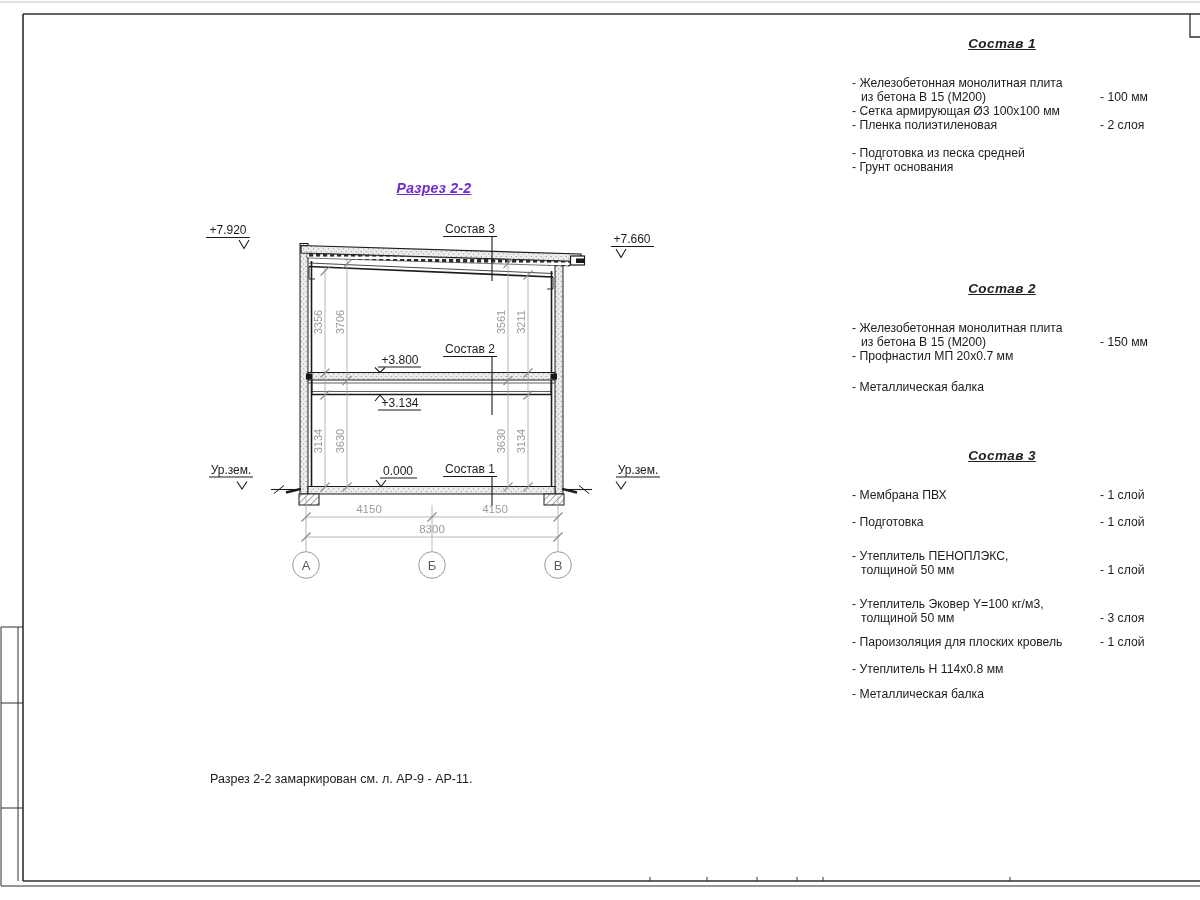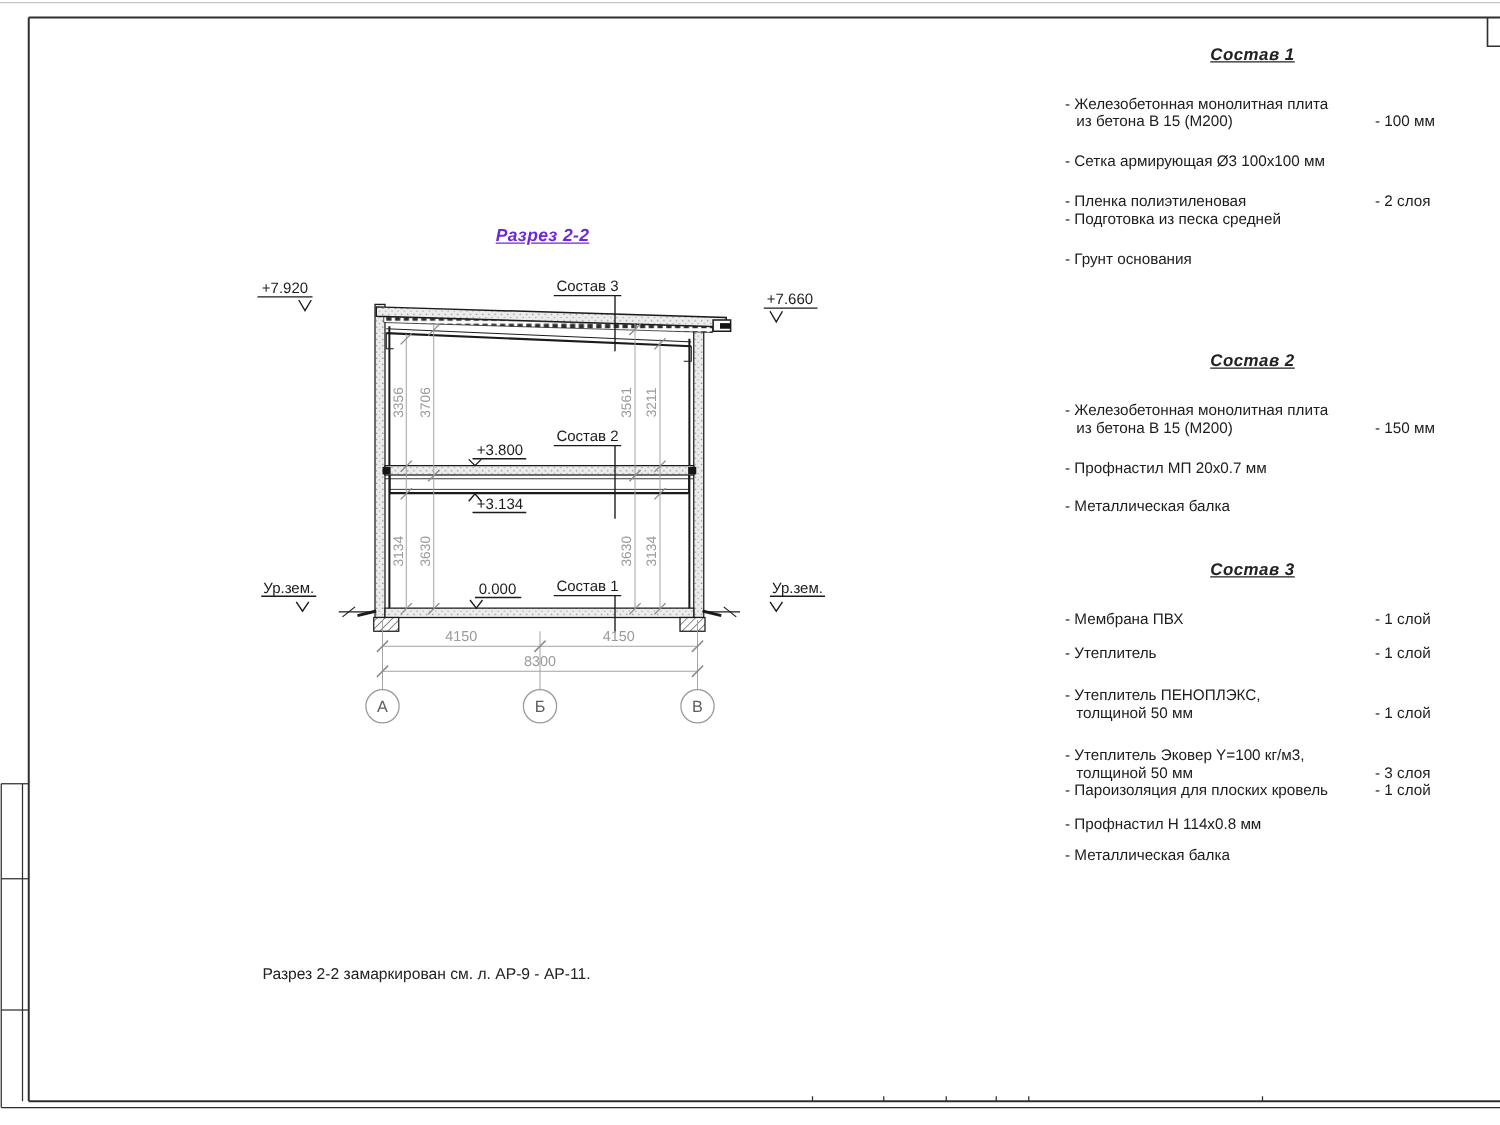--- a/index.html
+++ b/index.html
@@ -20,22 +20,22 @@
 
   
   .panel { position:absolute; left:852px; width:302px; color:#1c1c1c; }
   .p-head {
     width:300px; text-align:center; font-size:13.5px; font-style:italic; font-weight:bold;
     text-decoration:underline; letter-spacing:.4px; margin-bottom:25px; color:#222;
   }
   .row { position:relative; width:302px; font-size:12.2px; line-height:14px; white-space:nowrap; }
   .row .v { position:absolute; left:248px; top:0; }
   .cont { padding-left:9px; }
-  .g18 { margin-top:18px; } .g17 { margin-top:17px; } .g14 { }
-  .g13 { margin-top:13px; } .g12 { margin-top:20px; } .g11 { margin-top:11px; } .g10 { }
+  .g18 { } .g17 { margin-top:17px; } .g14 { margin-top:14px; }
+  .g13 { margin-top:13px; } .g12 { margin-top:20px; } .g11 { margin-top:11px; } .g10 { margin-top:10px; }
 </style>
 </head>
 <body>
 
 <svg class="abs" style="left:0;top:0;" width="1200" height="900" viewBox="0 0 1200 900">
   <defs>
     <pattern id="stip" width="5" height="5" patternUnits="userSpaceOnUse">
       <rect width="5" height="5" fill="#ececec"></rect>
       <circle cx="1.2" cy="1.6" r="0.6" fill="#8a8a8a"></circle>
       <circle cx="3.6" cy="3.9" r="0.55" fill="#9a9a9a"></circle>
@@ -232,23 +232,23 @@
   <div class="p-head">Состав 2</div>
   <div class="row"><span>- Железобетонная  монолитная плита</span><span class="v"></span></div>
   <div class="row cont"><span>из бетона В 15 (М200)</span><span class="v">- 150 мм</span></div>
   <div class="row g18"><span>- Профнастил МП 20х0.7 мм</span><span class="v"></span></div>
   <div class="row g17"><span>- Металлическая балка</span><span class="v"></span></div>
 </div>
 
 <div class="panel" style="top:448px;">
   <div class="p-head">Состав 3</div>
   <div class="row"><span>- Мембрана ПВХ</span><span class="v">- 1 слой</span></div>
-  <div class="row g13"><span>- Утеплитель</span><span class="v">- 1 слой</span></div>
+  <div class="row g13"><span>- Подготовка</span><span class="v">- 1 слой</span></div>
   <div class="row g12"><span>- Утеплитель ПЕНОПЛЭКС,</span><span class="v"></span></div>
   <div class="row cont"><span>толщиной 50 мм</span><span class="v">- 1 слой</span></div>
   <div class="row g12"><span>- Утеплитель Эковер Y=100 кг/м3,</span><span class="v"></span></div>
   <div class="row cont"><span>толщиной 50 мм</span><span class="v">- 3 слоя</span></div>
   <div class="row g10"><span>- Пароизоляция для плоских кровель</span><span class="v">- 1 слой</span></div>
-  <div class="row g13"><span>- Профнастил Н 114х0.8 мм</span><span class="v"></span></div>
+  <div class="row g13"><span>- Утеплитель Н 114х0.8 мм</span><span class="v"></span></div>
   <div class="row g11"><span>- Металлическая балка</span><span class="v"></span></div>
 </div>
 
 <div class="abs note">Разрез 2-2 замаркирован см. л. АР-9 - АР-11.</div>
 
 </body></html>

